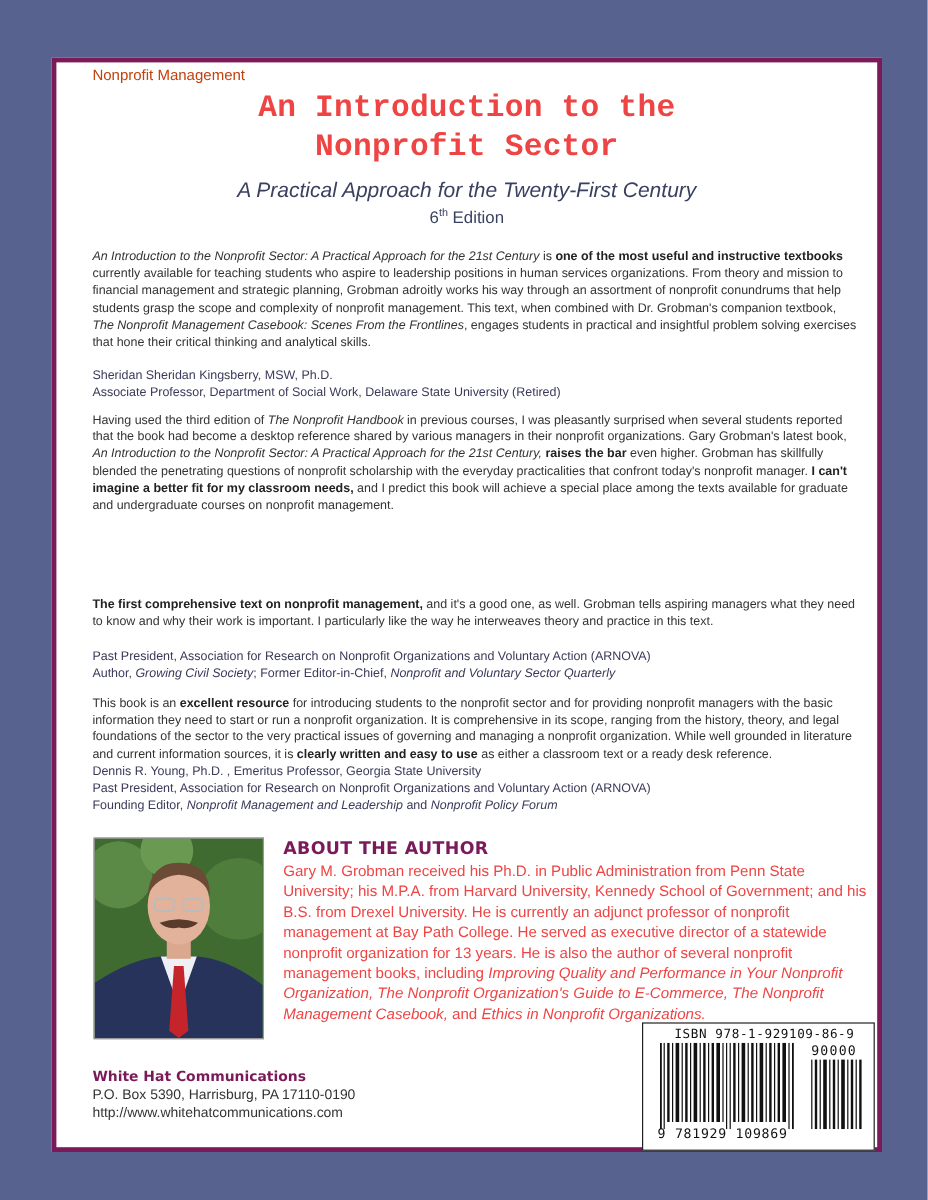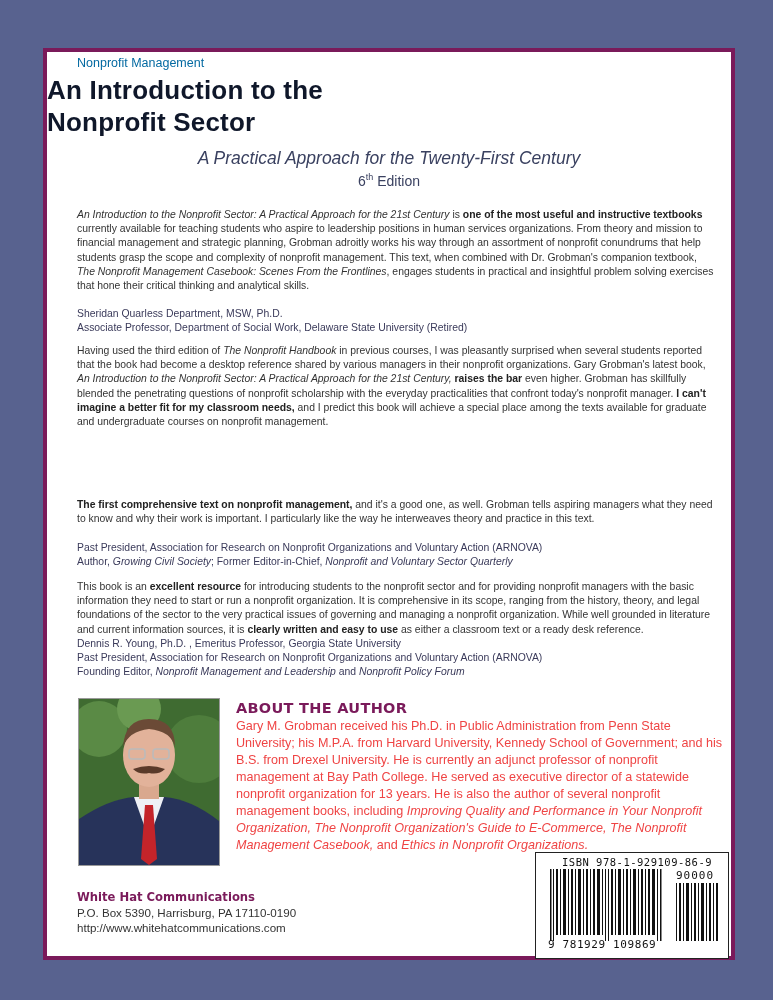--- a/index.html
+++ b/index.html
@@ -1,19 +1,19 @@
 <!DOCTYPE html>
 <html><head>
 <meta charset="utf-8">
 <style>
   html,body{margin:0;padding:0;}
   body{width:773px;height:1000px;background:#58628f;position:relative;overflow:hidden;font-family:"Liberation Sans",sans-serif;color:#2a2a2a;}
   .frame{position:absolute;left:43px;top:48px;width:684px;height:904px;border:4px solid #7a1a5a;background:#fff;box-sizing:content-box;}
-  .series{position:absolute;left:30px;top:4px;font-size:12.5px;color:#0369a1;}
-  .title{position:absolute;left:0;right:0;top:22px;text-align:left;font-family:Liberation Sans, sans-serif;font-weight:bold;color:#0f172a;font-size:26px;line-height:32px;letter-spacing:0.2px;}
+  .series{position:absolute;left:30px;top:4px;font-size:12.5px;color:#c2410c;}
+  .title{position:absolute;left:0;right:0;top:22px;text-align:center;font-family:Liberation Mono, monospace;font-weight:bold;color:#ef4444;font-size:26px;line-height:32px;letter-spacing:0.2px;}
   .subtitle{position:absolute;left:0;right:0;top:96px;text-align:center;font-style:italic;color:#3a4160;font-size:17.5px;}
   .edition{position:absolute;left:0;right:0;top:120px;text-align:center;color:#3a4160;font-size:14px;}
   .edition sup{font-size:9px;}
   .block{position:absolute;left:30px;width:638px;font-size:10.4px;line-height:14.2px;color:#333;}
   .block p{margin:0;text-align:left;}
   .attr{text-align:right;color:#3a3a5a;}
   .block b{color:#222;}
   .photo{position:absolute;left:31px;top:646px;width:140px;height:166px;border:1px solid #999;overflow:hidden;background:#4c7a3a;}
   .about-h{position:absolute;left:189px;top:648px;font-family:"DejaVu Sans",sans-serif;font-weight:bold;color:#7a1a5a;font-size:14.5px;letter-spacing:0.3px;}
   .about{position:absolute;left:189px;top:666px;width:490px;font-size:12.6px;line-height:17px;color:#ef4444;}
@@ -31,21 +31,21 @@
   <div class="series">Nonprofit Management</div>
   <div class="title">
     <div>An Introduction to the</div>
     <div>Nonprofit Sector</div>
   </div>
   <div class="subtitle">A Practical Approach for the Twenty-First Century</div>
   <div class="edition"><span>6</span><sup>th</sup><span> Edition</span></div>
 
   <div class="block" style="top:156px;">
     <p><i>An Introduction to the Nonprofit Sector: A Practical Approach for the 21st Century</i><span> is </span><b>one of the most useful and instructive textbooks</b><span> currently available for teaching students who aspire to leadership positions in human services organizations. From theory and mission to financial management and strategic planning, Grobman adroitly works his way through an assortment of nonprofit conundrums that help students grasp the scope and complexity of nonprofit management. This text, when combined with Dr. Grobman's companion textbook, </span><i>The Nonprofit Management Casebook: Scenes From the Frontlines</i><span>, engages students in practical and insightful problem solving exercises that hone their critical thinking and analytical skills.</span></p>
-    <p class="attr" style="margin-top:14px;"><span>Sheridan Quarless Department, MSW, Ph.D.</span><br><span>Associate Professor, Department of Social Work, Delaware State University (Retired)</span></p>
+    <p class="attr" style="margin-top:14px;"><span>Sheridan Sheridan Kingsberry, MSW, Ph.D.</span><br><span>Associate Professor, Department of Social Work, Delaware State University (Retired)</span></p>
   </div>
 
   <div class="block" style="top:292px;">
     <p><span>Having used the third edition of </span><i>The Nonprofit Handbook</i><span> in previous courses, I was pleasantly surprised when several students reported that the book had become a desktop reference shared by various managers in their nonprofit organizations. Gary Grobman's latest book, </span><i>An Introduction to the Nonprofit Sector: A Practical Approach for the 21st Century,</i><b> raises the bar</b><span> even higher. Grobman has skillfully blended the penetrating questions of nonprofit scholarship with the everyday practicalities that confront today's nonprofit manager. </span><b>I can't imagine a better fit for my classroom needs,</b><span> and I predict this book will achieve a special place among the texts available for graduate and undergraduate courses on nonprofit management.</span></p>
   </div>
 
   <div class="block" style="top:446px;">
     <p><b>The first comprehensive text on nonprofit management,</b><span> and it's a good one, as well. Grobman tells aspiring managers what they need to know and why their work is important. I particularly like the way he interweaves theory and practice in this text.</span></p>
     <p class="attr"><br><span>Past President, Association for Research on Nonprofit Organizations and Voluntary Action (ARNOVA)</span><br><span>Author, </span><i>Growing Civil Society</i><span>; Former Editor-in-Chief, </span><i>Nonprofit and Voluntary Sector Quarterly</i></p>
   </div>

